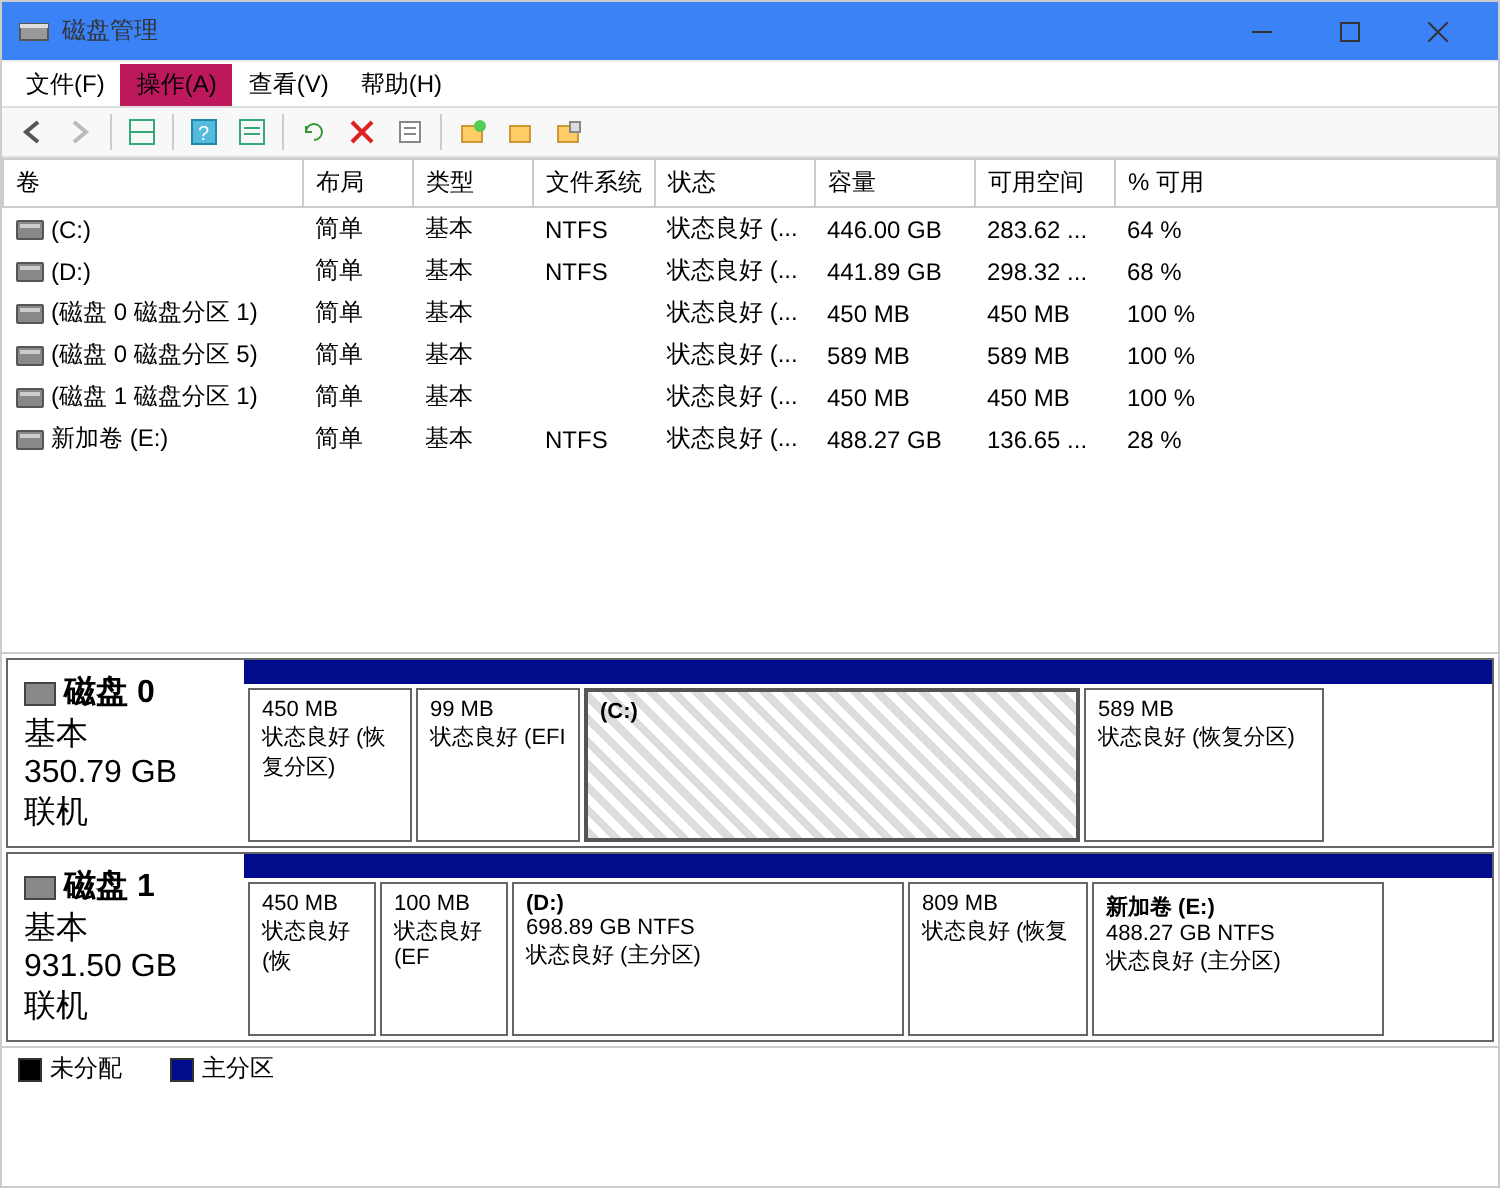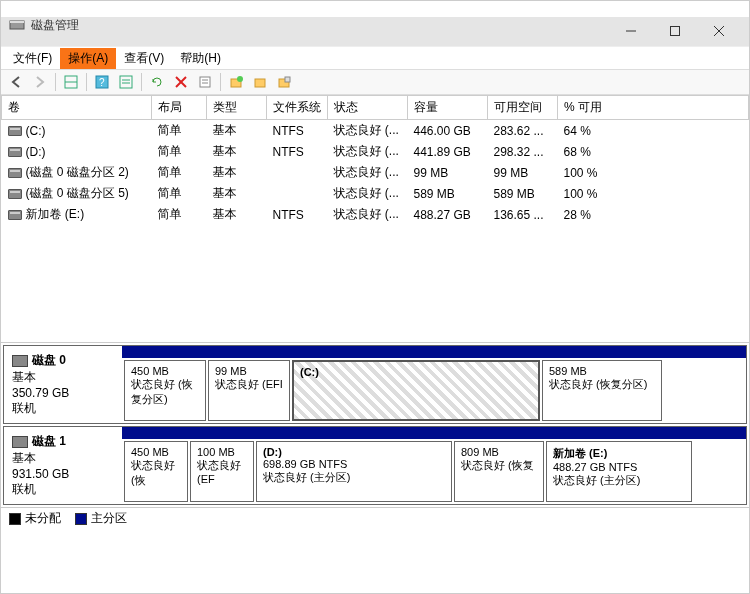--- a/index.html
+++ b/index.html
@@ -1,48 +1,48 @@
 <!DOCTYPE html>
 <html><head>
 <meta charset="utf-8">
 <style>
 * { box-sizing: border-box; margin: 0; padding: 0; }
 body { font-family: "Microsoft YaHei", "Segoe UI", sans-serif; font-size: 12px; background: #fff; width: 750px; height: 594px; overflow: hidden; border: 1px solid #ccc; }
-.titlebar { height: 30px; display: flex; align-items: flex-start; padding: 0 8px; background: #e5e5e5; border-bottom: 1px solid #eee; margin-top: 16px; }
+.titlebar { height: 30px; display: flex; align-items: center; padding: 0 8px; background: #3b82f6; border-bottom: 1px solid #eee; }
 .titlebar .icon { width: 16px; height: 16px; margin-right: 6px; }
 .titlebar .title { flex: 1; font-size: 12px; color: #333; }
 .winbtn { width: 44px; height: 28px; display: flex; align-items: center; justify-content: center; color: #333; }
 .menubar { height: 22px; display: flex; align-items: center; padding: 0 4px; background: #fff; text-align: right; }
 .menuitem { padding: 2px 8px; font-size: 12px; color: #000; }
-.menuitem.sel { background: #f97316; }
+.menuitem.sel { background: #be185d; }
 .toolbar { height: 26px; display: flex; align-items: center; padding: 2px 4px; gap: 2px; border-top: 1px solid #ddd; border-bottom: 1px solid #ddd; background: #f8f8f8; }
 .tbtn { width: 22px; height: 22px; display: flex; align-items: center; justify-content: center; border: 1px solid transparent; }
 .tsep { width: 1px; height: 18px; background: #ccc; margin: 0 2px; }
 
 .vol-table { width: 100%; border-collapse: collapse; }
 .vol-table thead th { text-align: left; font-weight: normal; font-size: 12px; padding: 3px 6px; background: #fff; border: 1px solid #ccc; border-top: 1px solid #ccc; white-space: nowrap; }
 .vol-table tbody td { padding: 2px 6px; font-size: 12px; white-space: nowrap; }
 .vol-icon { display:inline-block; width:14px; height:10px; background:#888; border:1px solid #555; border-radius:1px; margin-right:4px; vertical-align:middle; position:relative; }
 .vol-icon::before { content:""; position:absolute; left:1px; right:1px; top:1px; height:2px; background:#ccc; }
 
 .table-wrap { height: 248px; overflow: auto; border-bottom: 1px solid #ccc; }
 
 .disk-panel { padding: 0; }
 .disk-block { display: flex; margin: 2px; border: 1px solid #666; }
-.disk-info { width: 118px; padding: 6px 8px; font-size: 12px; }
+.disk-info { width: 118px; padding: 6px 8px; font-size: 16px; }
 .disk-info .ico { display:inline-block; width:16px; height:12px; background:#888; border:1px solid #444; margin-right:4px; vertical-align:middle; }
 .disk-info .name { font-weight: bold; }
 .parts-wrap { flex: 1; display: flex; flex-direction: column; }
 .bluebar { height: 12px; background: #000c8c; }
 .parts { display: flex; flex: 1; gap: 2px; padding: 2px; }
 .part { border: 1px solid #666; padding: 4px 6px; font-size: 11px; overflow: hidden; background: #fff; }
 .part.sel { background: repeating-linear-gradient(45deg, #ddd 0 4px, #fff 4px 8px); border: 2px solid #555; }
 .part .pname { font-weight: bold; }
 
-.legend { height: 22px; display: flex; align-items: center; gap: 14px; padding: 2px 8px; border-top: 1px solid #ccc; font-size: 12px; }
+.legend { height: 22px; display: flex; align-items: center; gap: 24px; padding: 2px 8px; border-top: 1px solid #ccc; font-size: 12px; }
 .lg { display:flex; align-items:center; gap:4px; }
 .lgbox { width: 12px; height: 12px; border: 1px solid #333; }
 </style>
 </head>
 <body>
 
 <div class="titlebar">
   <span class="icon">
     <svg width="16" height="16">
         <rect x="1" y="4" width="14" height="8" fill="#999" stroke="#555"></rect>
@@ -176,37 +176,47 @@
           <td><span class="vol-icon"></span><span>(D:)</span></td>
           <td>简单</td>
           <td>基本</td>
           <td>NTFS</td>
           <td>状态良好 (...</td>
           <td>441.89 GB</td>
           <td>298.32 ...</td>
           <td>68 %</td>
         </tr>
         <tr>
-          <td><span class="vol-icon"></span><span>(磁盘 0 磁盘分区 2)</span></td>
+          <td><span class="vol-icon"></span><span>(磁盘 0 磁盘分区 1)</span></td>
           <td>简单</td>
           <td>基本</td>
           <td></td>
           <td>状态良好 (...</td>
-          <td>99 MB</td>
-          <td>99 MB</td>
+          <td>450 MB</td>
+          <td>450 MB</td>
           <td>100 %</td>
         </tr>
         <tr>
           <td><span class="vol-icon"></span><span>(磁盘 0 磁盘分区 5)</span></td>
           <td>简单</td>
           <td>基本</td>
           <td></td>
           <td>状态良好 (...</td>
           <td>589 MB</td>
           <td>589 MB</td>
+          <td>100 %</td>
+        </tr>
+        <tr>
+          <td><span class="vol-icon"></span><span>(磁盘 1 磁盘分区 1)</span></td>
+          <td>简单</td>
+          <td>基本</td>
+          <td></td>
+          <td>状态良好 (...</td>
+          <td>450 MB</td>
+          <td>450 MB</td>
           <td>100 %</td>
         </tr>
         <tr>
           <td><span class="vol-icon"></span><span>新加卷 (E:)</span></td>
           <td>简单</td>
           <td>基本</td>
           <td>NTFS</td>
           <td>状态良好 (...</td>
           <td>488.27 GB</td>
           <td>136.65 ...</td>

